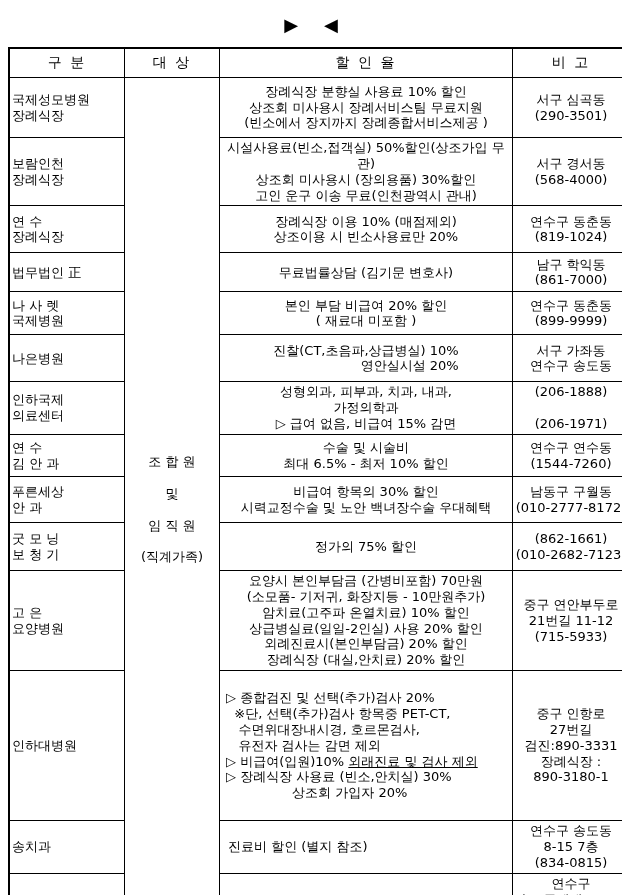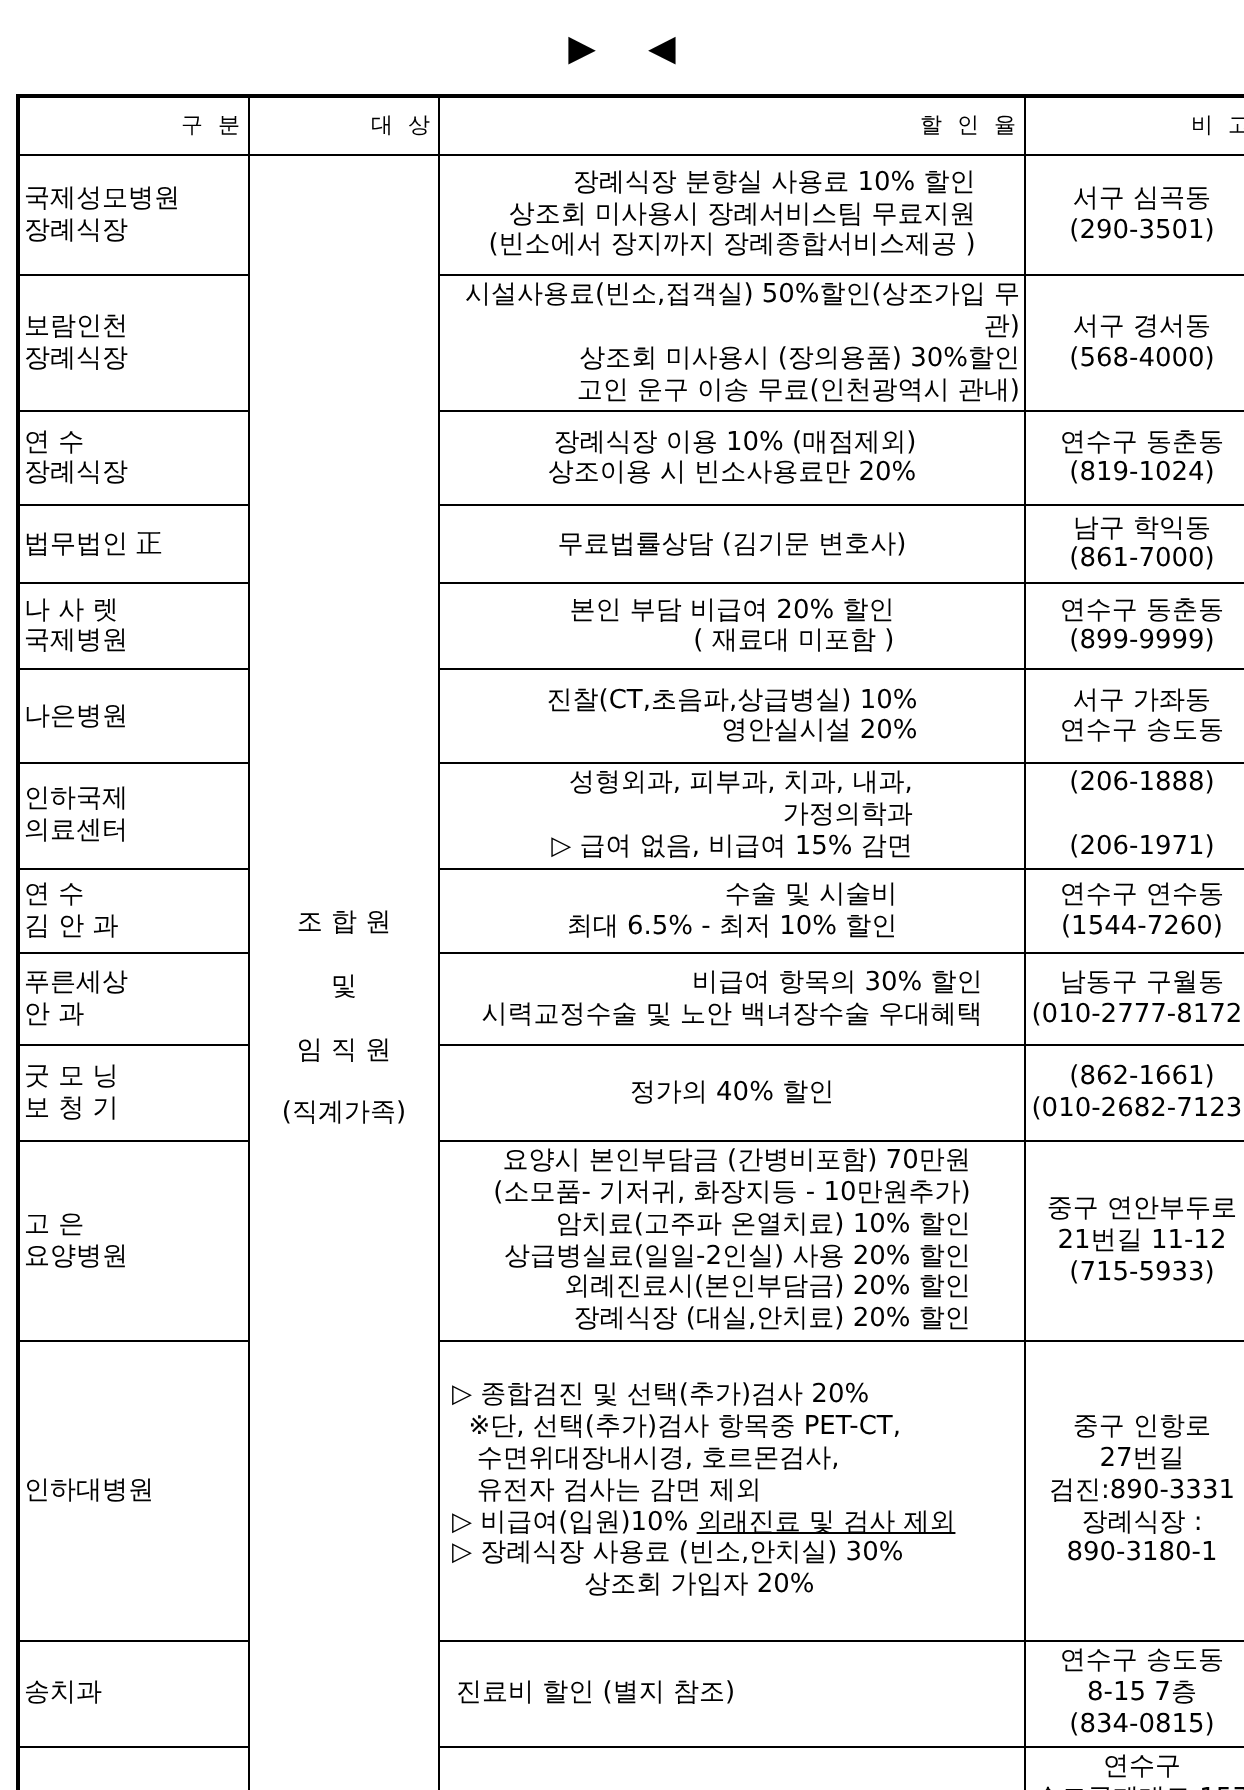--- a/index.html
+++ b/index.html
@@ -48,41 +48,41 @@
     vertical-align: middle;
     overflow: hidden;
   }
   table.agreement { border: 2px solid #000; }
   th.col-cat  { width: 110px; }
   th.col-tgt  { width: 90px;  }
   th.col-disc { width: 288px; }
   th.col-note { width: 112px; }
   table.agreement th {
     font-weight: normal;
-    font-size: 11px;
-    text-align: right;
+    font-size: 14px;
+    text-align: center;
     height: 24px;
     letter-spacing: 2px;
   }
   td.cat {
     white-space: pre-line;
   }
   td.target {
     text-align: center;
     white-space: pre-line;
     font-size: 14px;
     line-height: 1.5;
   }
   td.note {
     text-align: center;
     white-space: pre-line;
   }
   td.disc { text-align: center; }
   td.disc .lines { display: inline-block; }
-  td.disc.align-center .lines { text-align: right; }
+  td.disc.align-center .lines { text-align: center; }
   td.disc.align-rightblock .lines { text-align: right; }
   td.disc.align-left { text-align: left; padding-left: 8px; }
   td.disc.align-left .lines { text-align: left; }
   td.disc.align-leftpre { text-align: left; padding-left: 6px; }
   td.disc.align-leftpre .lines { text-align: left; }
   td.disc.align-leftpre .line { white-space: pre; }
   td.disc .u { text-decoration: underline; }
 </style>
 </head>
 <body>
@@ -169,21 +169,21 @@
         <tr>
           <td class="cat" style="height: 41px;">푸른세상
 안    과</td>
           <td class="disc align-center"><div class="lines"><div class="line">비급여 항목의 30% 할인</div><div class="line">시력교정수술 및 노안 백녀장수술 우대혜택</div></div></td>
           <td class="note">남동구 구월동
 (010-2777-8172)</td>
         </tr>
         <tr>
           <td class="cat" style="height: 43px;">굿 모 닝
 보 청 기</td>
-          <td class="disc align-center"><div class="lines"><div class="line">정가의 40% 할인</div></div></td>
+          <td class="disc align-center"><div class="lines"><div class="line">정가의 75% 할인</div></div></td>
           <td class="note">(862-1661)
 (010-2682-7123)</td>
         </tr>
         <tr>
           <td class="cat" style="height: 92px;">고      은
 요양병원</td>
           <td class="disc align-center"><div class="lines"><div class="line">요양시 본인부담금 (간병비포함) 70만원</div><div class="line">(소모품- 기저귀, 화장지등 - 10만원추가)</div><div class="line">암치료(고주파 온열치료) 10% 할인</div><div class="line">상급병실료(일일-2인실) 사용 20% 할인</div><div class="line">외례진료시(본인부담금) 20% 할인</div><div class="line">장례식장 (대실,안치료) 20% 할인</div></div></td>
           <td class="note">중구 연안부두로
 21번길 11-12
 (715-5933)</td>

